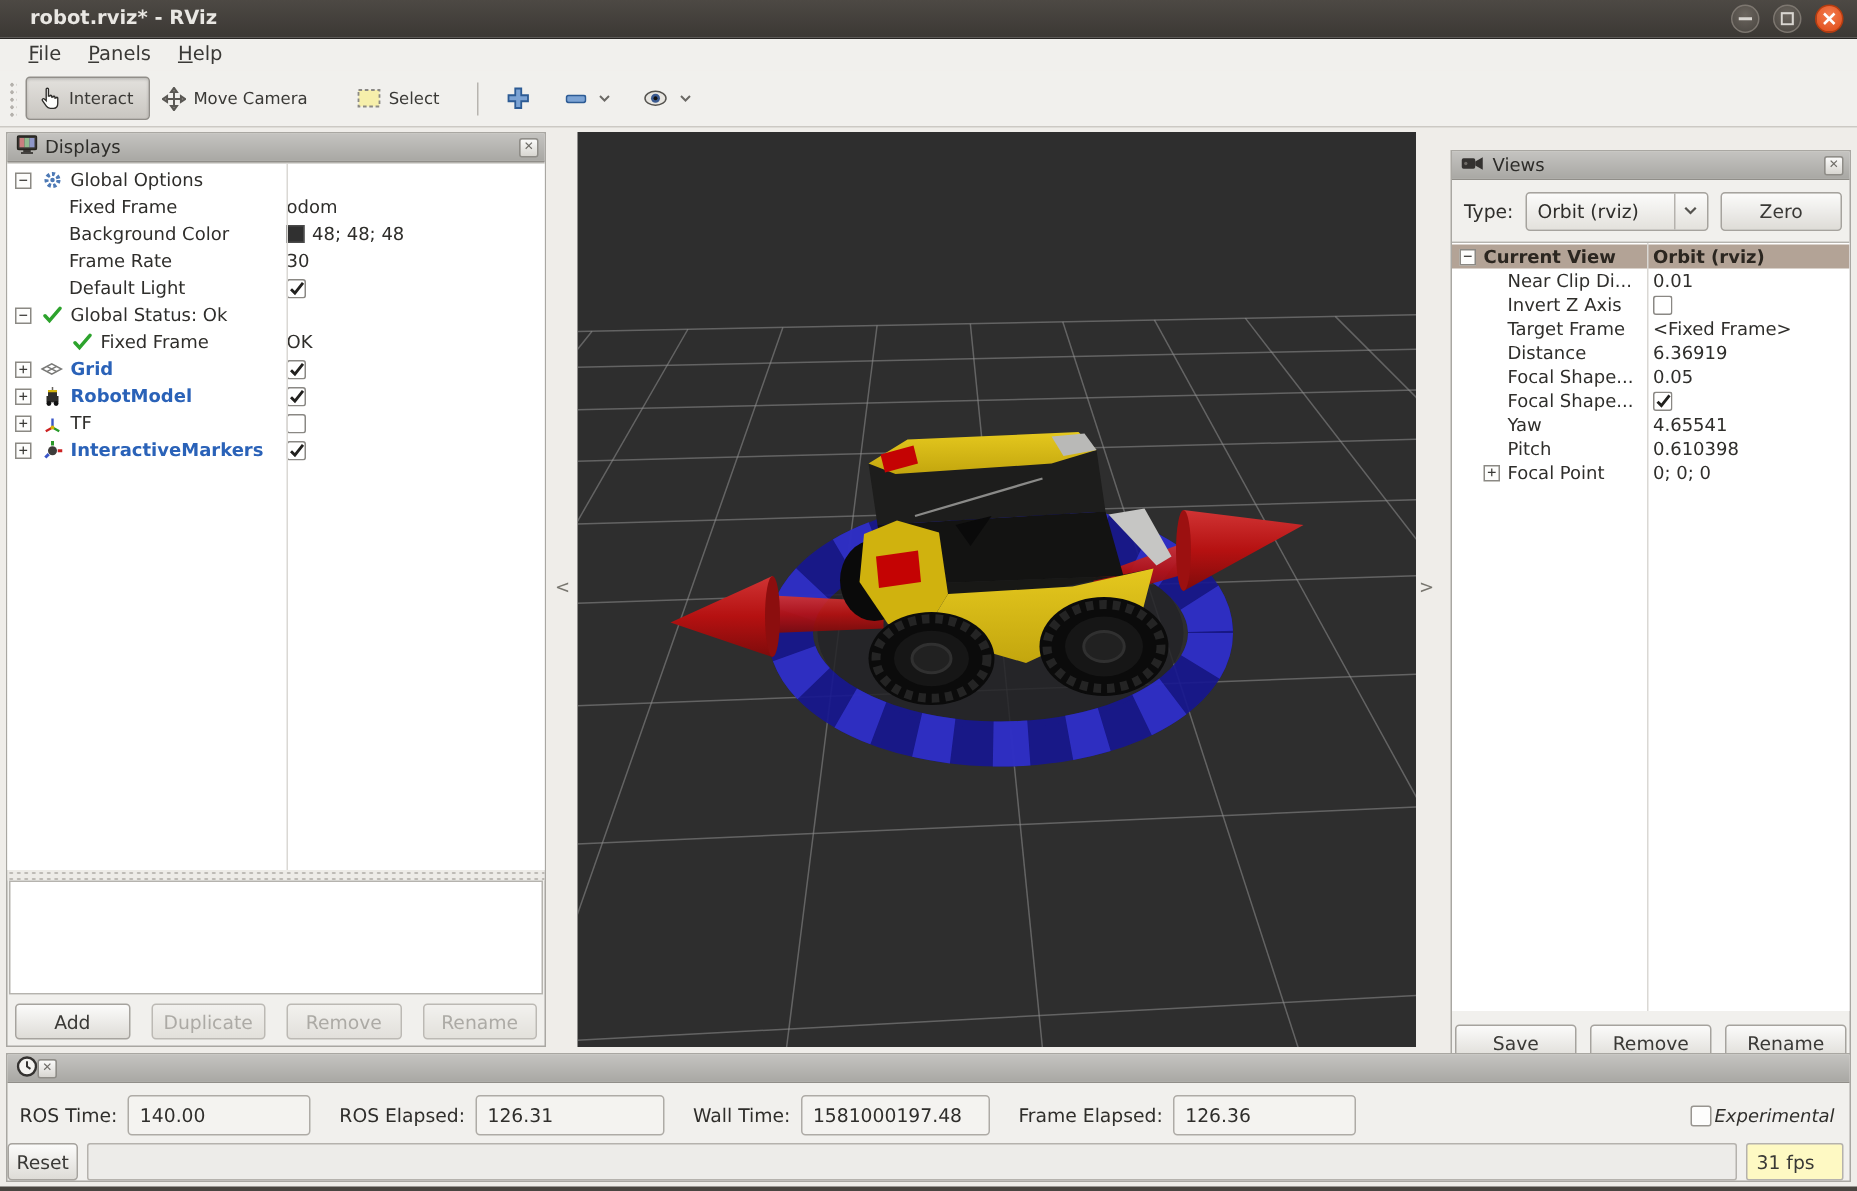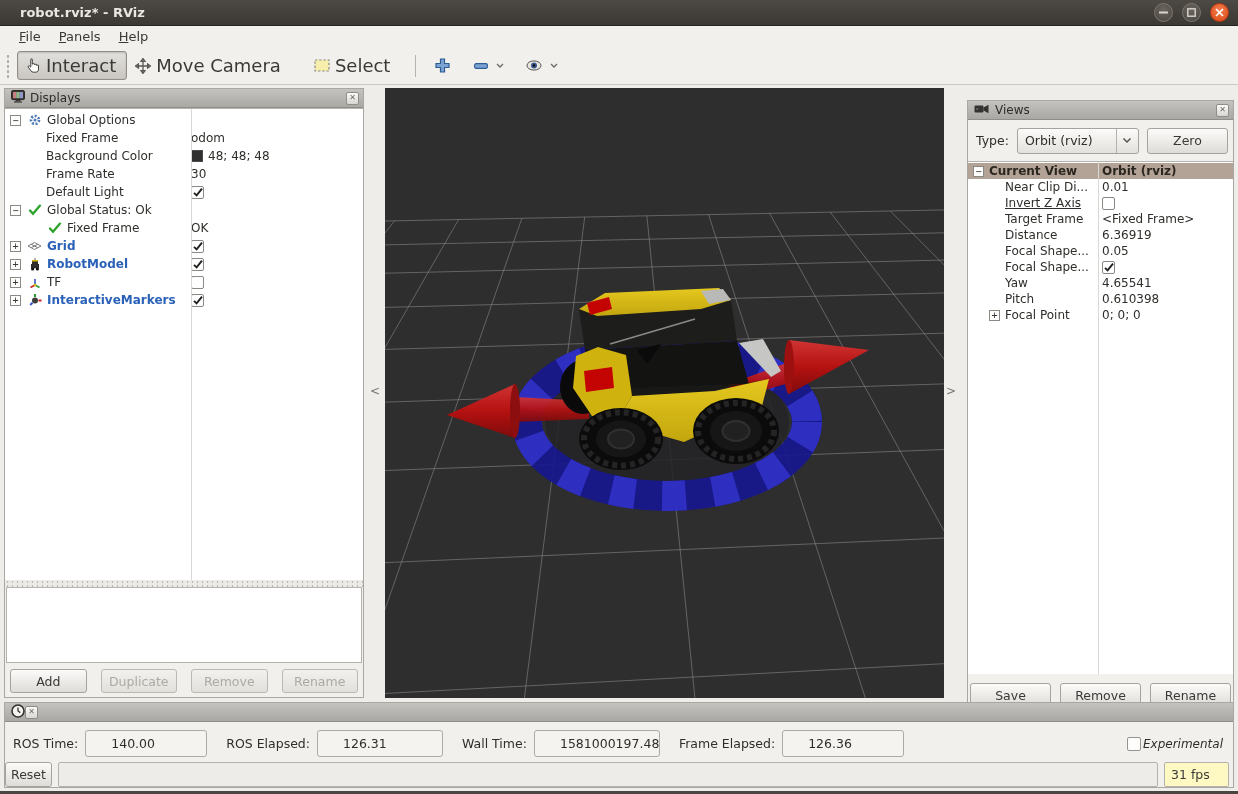--- a/index.html
+++ b/index.html
@@ -22,21 +22,21 @@
     background:#f1f0ed; display:flex; align-items:center; padding-left:10px; }
   .menu-item { padding:2px 9px; font-size:13px; color:#3a3936; display:inline-block; }
   .menu-item::first-letter { text-decoration:underline; }
 
   
   #toolbar { position:absolute; left:0; top:47px; width:1238px; height:38px;
     background:#f1f0ed; border-bottom:1px solid #ccc9c4; display:flex; align-items:center; }
   .tb-handle { width:5px; height:24px; margin:0 6px 0 6px;
     background-image:radial-gradient(#b4b1ac 1px, transparent 1.2px); background-size:4px 5px; }
   .tb-btn { height:29px; display:flex; align-items:center; gap:5px; padding:0 10px 0 7px;
-    border-radius:3px; border:1px solid transparent; font-size:18px; color:#3a3936; }
+    border-radius:3px; border:1px solid transparent; font-size:11px; color:#3a3936; }
   .tb-btn.pressed { background:linear-gradient(#e3e1dd,#c9c6c1); border:1px solid #918e89;
     box-shadow:inset 0 1px 2px rgba(0,0,0,.18); }
   .tb-sep { width:1px; height:22px; background:#b7b4af; margin:0 12px 0 14px; }
   .tb-ico { display:flex; align-items:center; }
   .tb-chev { margin-left:3px; display:flex; align-items:center; }
 
   
   .panel { position:absolute; background:#f1f0ed; border:1px solid #a9a7a2; }
   .phead { height:19px; background:linear-gradient(#c4c3c0,#a9a8a4); border-bottom:1px solid #908e89;
     display:flex; align-items:center; padding:0 4px 0 6px; font-size:12px; color:#2d2c29; }
@@ -103,21 +103,21 @@
   #zero-btn { width:85px; height:26px; }
   #tree-views { height:513px; padding-top:1px; background:#fff; }
   #views-btnrow { display:flex; gap:9px; padding:9px 2px 0 2px; }
   #views-btnrow .btn { flex:1; }
 
   
   #time-panel { left:4px; top:702px; width:1230px; height:86px; }
   #time-fields { display:flex; align-items:center; padding:8px 10px 0 8px; }
   #time-fields .tf-label { font-size:12.5px; margin-right:7px; white-space:nowrap; }
   #time-fields input { height:27px; border:1px solid #aeaba6; border-radius:3px; background:#f4f3f0;
-    font-family:inherit; font-size:12.5px; color:#2f2e2b; padding-left:25px; margin-right:19px; }
+    font-family:inherit; font-size:12.5px; color:#2f2e2b; padding-left:7px; margin-right:19px; }
   #exp-check { margin-left:auto; display:flex; align-items:center; gap:2px;font-style:italic; }
   #exp-check .cbx { width:14px; height:14px; border:1px solid #989590; border-radius:2px; background:#fdfdfc; }
   #time-bottom { display:flex; align-items:center; padding:5px 4px 0 0; gap:6px; }
   #reset-btn { width:47px; height:25px; margin-left:0; border-radius:3px; }
   #status-bar { flex:1; height:25px; border:1px solid #b5b2ad; background:#edece9; border-radius:2px; }
   #fps-box { width:65px; height:25px; border:1px solid #b5b2ad; background:#fef9c3; border-radius:2px;
     display:flex; align-items:center; padding-left:6px; font-size:12.5px; color:#3a3936; }
   #footer-strip { position:absolute; left:0; bottom:0; width:1238px; height:3px; background:#494540; }
 </style>
 </head>
@@ -535,21 +535,21 @@
       </div>
       <div class="trow">
         <div class="tname" style="width: 129px; padding-left: 37px;">
           <span class="tlabel">Near Clip Di...</span>
         </div>
         <div class="tval">
           <span class="vtext">0.01</span>
         </div>
       </div>
       <div class="trow">
-        <div class="tname" style="width: 129px; padding-left: 37px; text-decoration: underline;">
+        <div class="tname" style="width: 129px; padding-left: 37px;">
           <span class="tlabel">Invert Z Axis</span>
         </div>
         <div class="tval">
           <span class="cb">
             <svg width="13" height="13">
               <rect x="0.5" y="0.5" width="12" height="12" rx="1.5" fill="#fff" stroke="#8a8884"></rect>
             </svg>
           </span>
         </div>
       </div>

